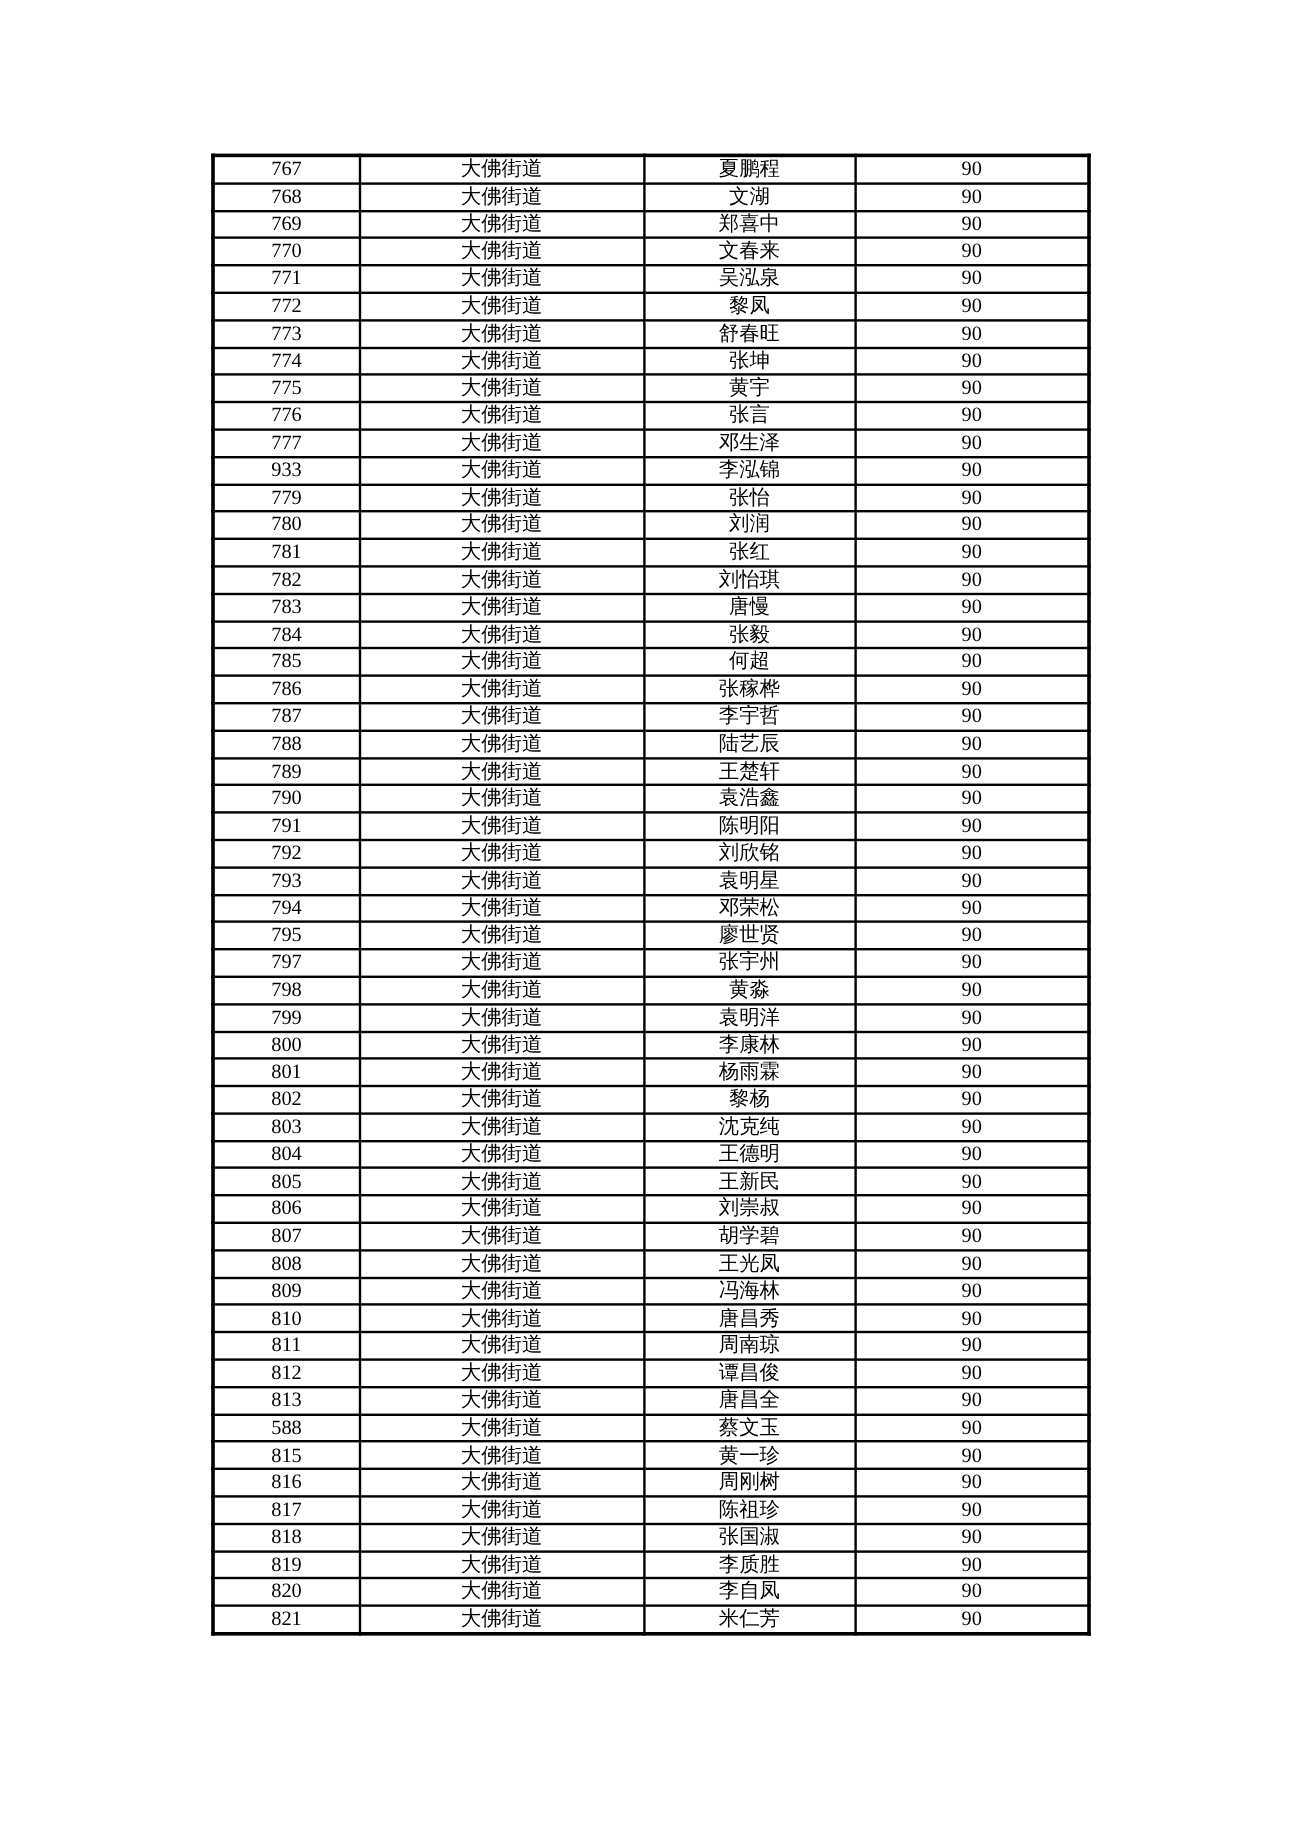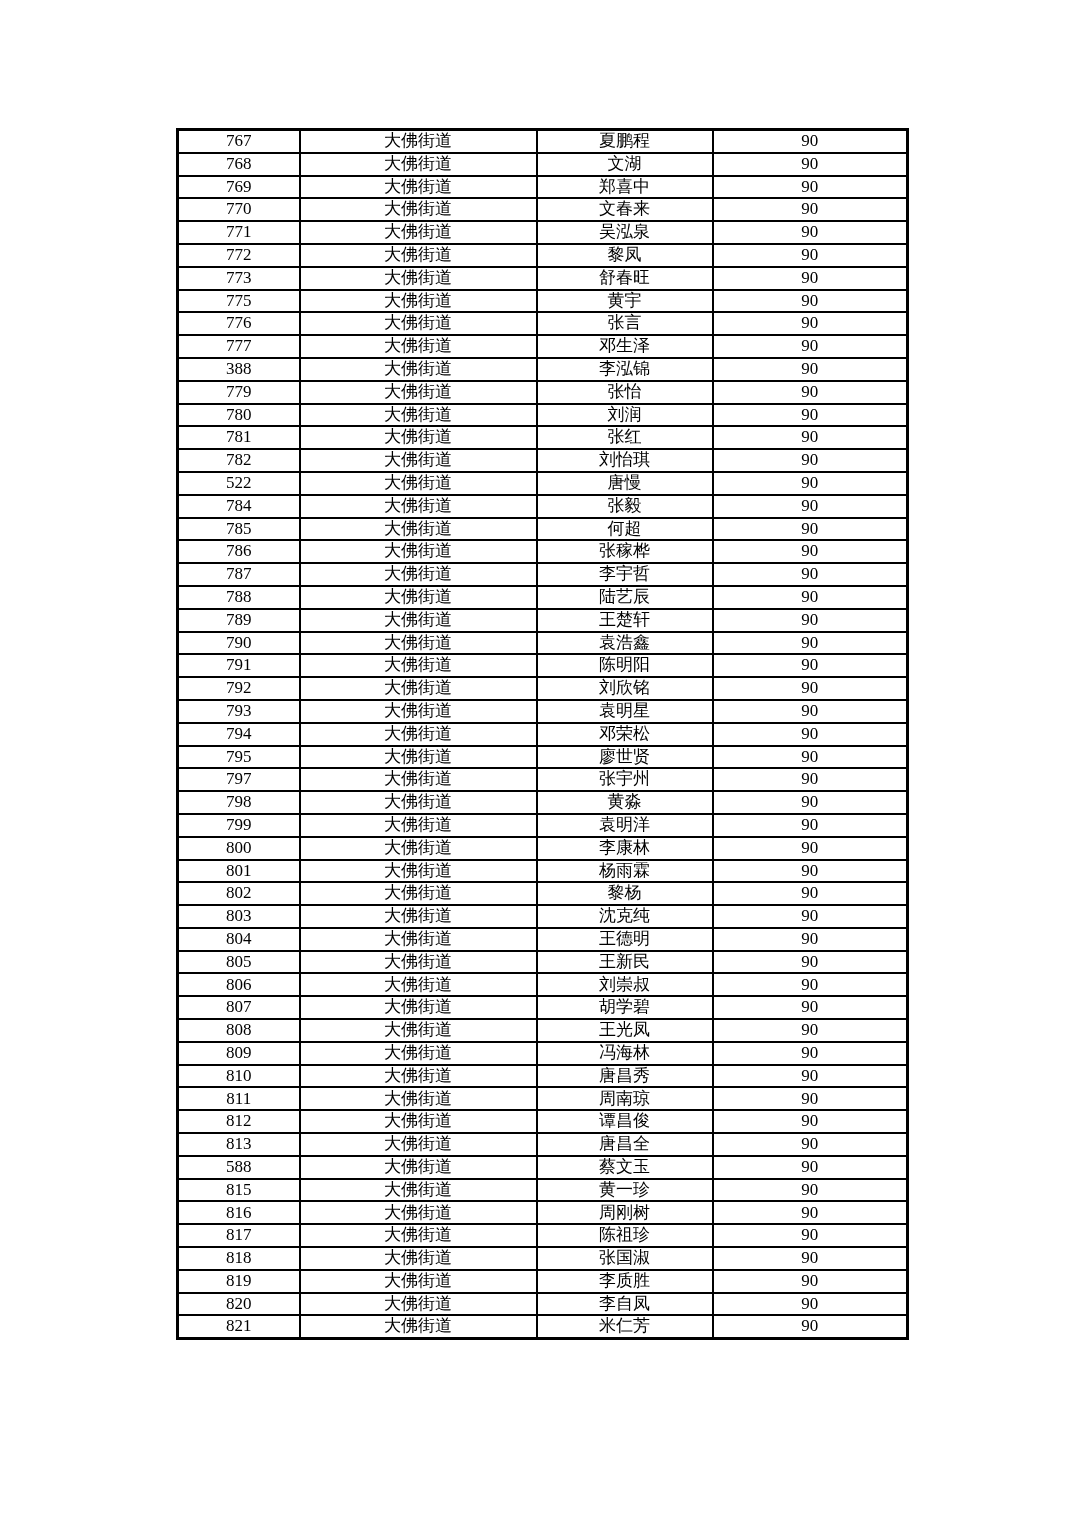--- a/index.html
+++ b/index.html
@@ -88,39 +88,45 @@
           <td>黎凤</td>
           <td>90</td>
         </tr>
         <tr>
           <td>773</td>
           <td>大佛街道</td>
           <td>舒春旺</td>
           <td>90</td>
         </tr>
         <tr>
+          <td>774</td>
+          <td>大佛街道</td>
+          <td>张坤</td>
+          <td>90</td>
+        </tr>
+        <tr>
           <td>775</td>
           <td>大佛街道</td>
           <td>黄宇</td>
           <td>90</td>
         </tr>
         <tr>
           <td>776</td>
           <td>大佛街道</td>
           <td>张言</td>
           <td>90</td>
         </tr>
         <tr>
           <td>777</td>
           <td>大佛街道</td>
           <td>邓生泽</td>
           <td>90</td>
         </tr>
         <tr>
-          <td>388</td>
+          <td>933</td>
           <td>大佛街道</td>
           <td>李泓锦</td>
           <td>90</td>
         </tr>
         <tr>
           <td>779</td>
           <td>大佛街道</td>
           <td>张怡</td>
           <td>90</td>
         </tr>
@@ -136,21 +142,21 @@
           <td>张红</td>
           <td>90</td>
         </tr>
         <tr>
           <td>782</td>
           <td>大佛街道</td>
           <td>刘怡琪</td>
           <td>90</td>
         </tr>
         <tr>
-          <td>522</td>
+          <td>783</td>
           <td>大佛街道</td>
           <td>唐慢</td>
           <td>90</td>
         </tr>
         <tr>
           <td>784</td>
           <td>大佛街道</td>
           <td>张毅</td>
           <td>90</td>
         </tr>

